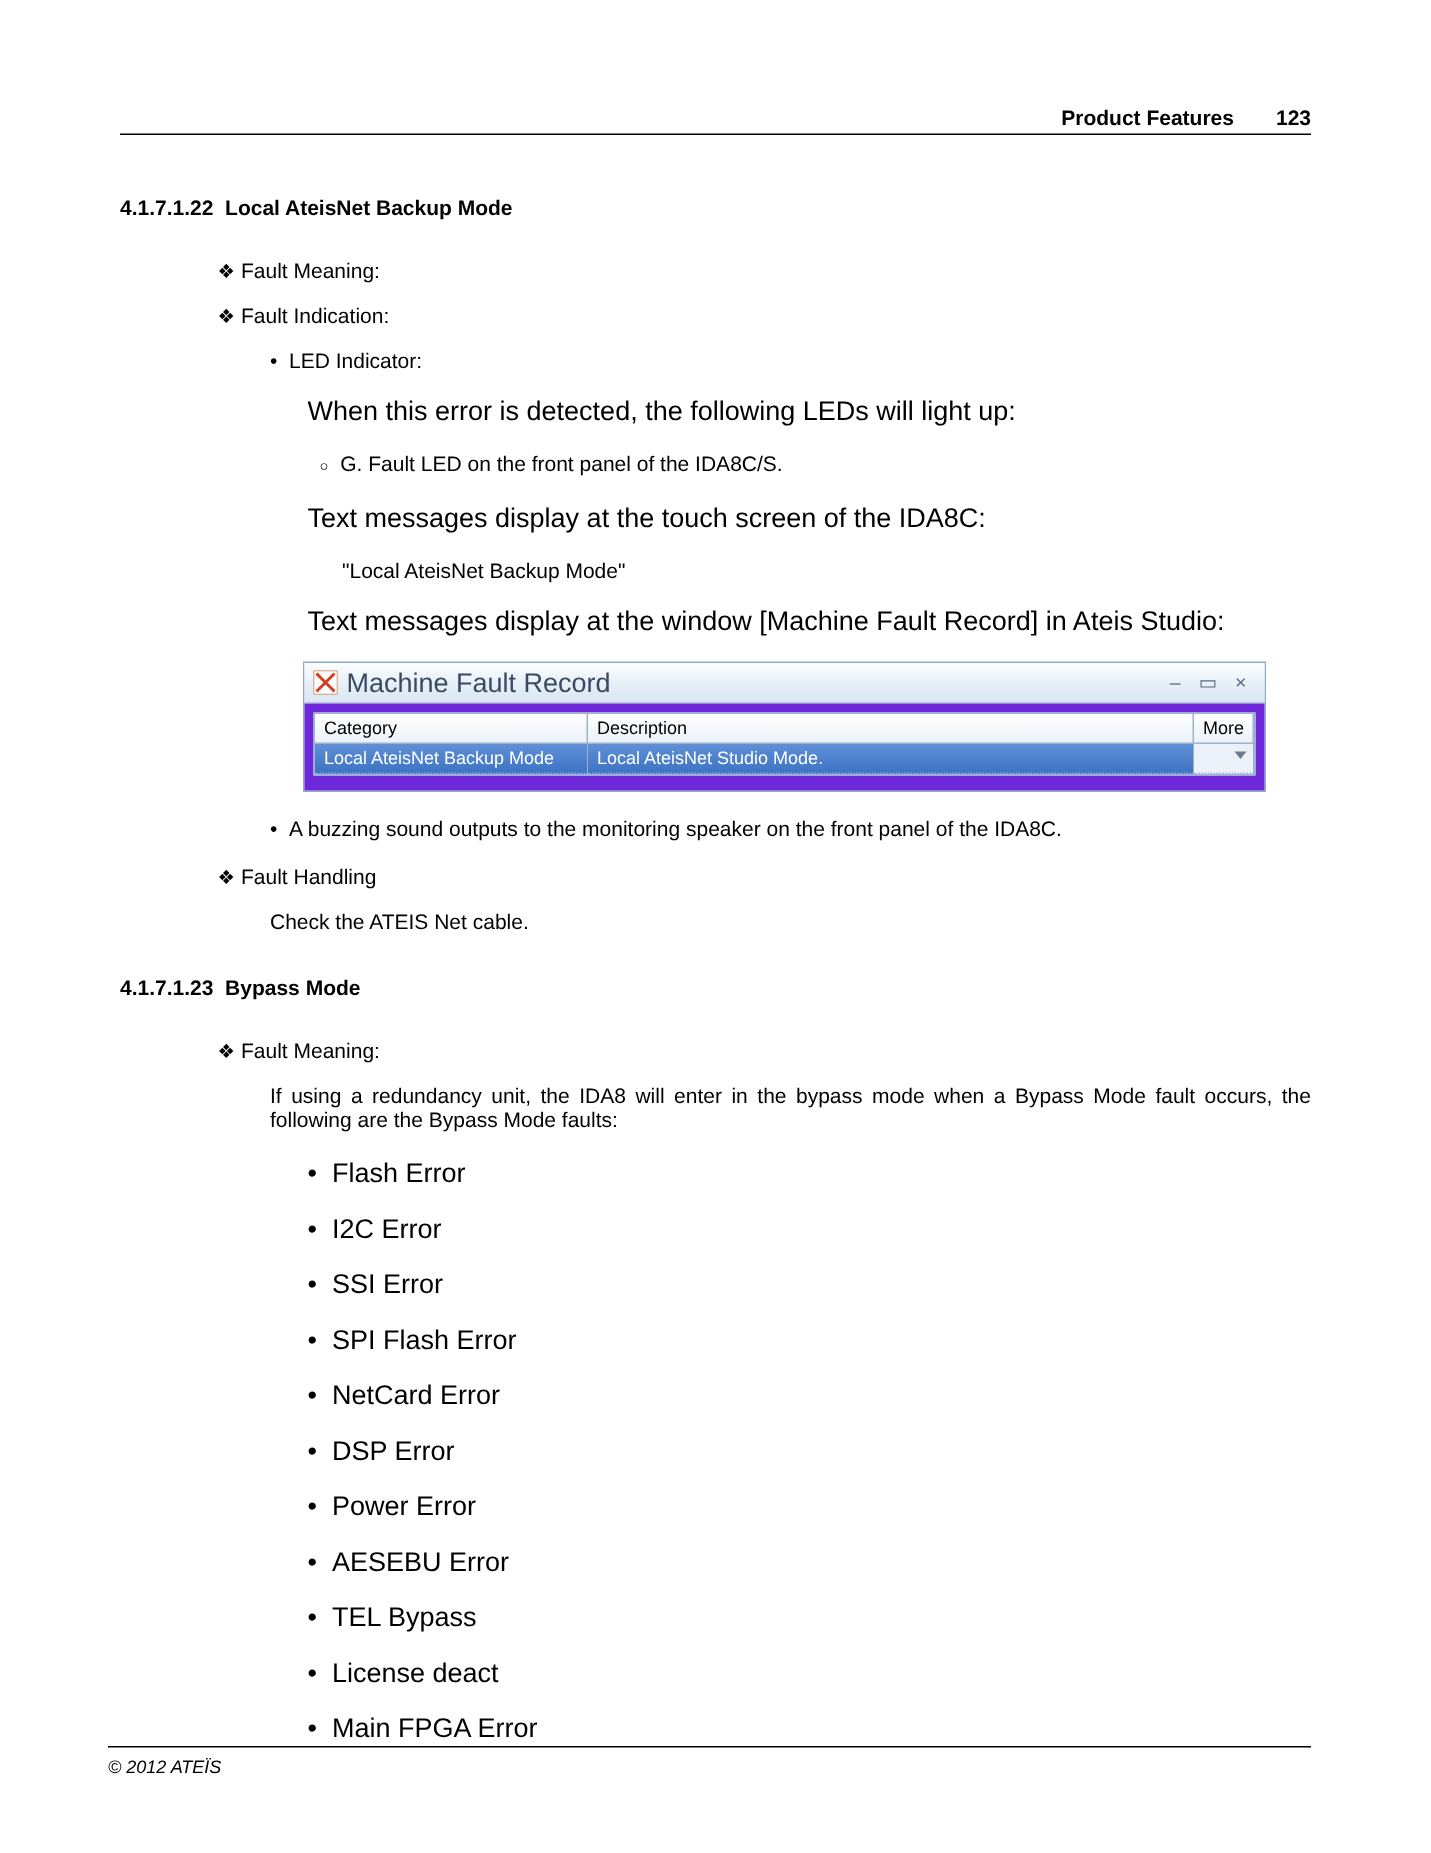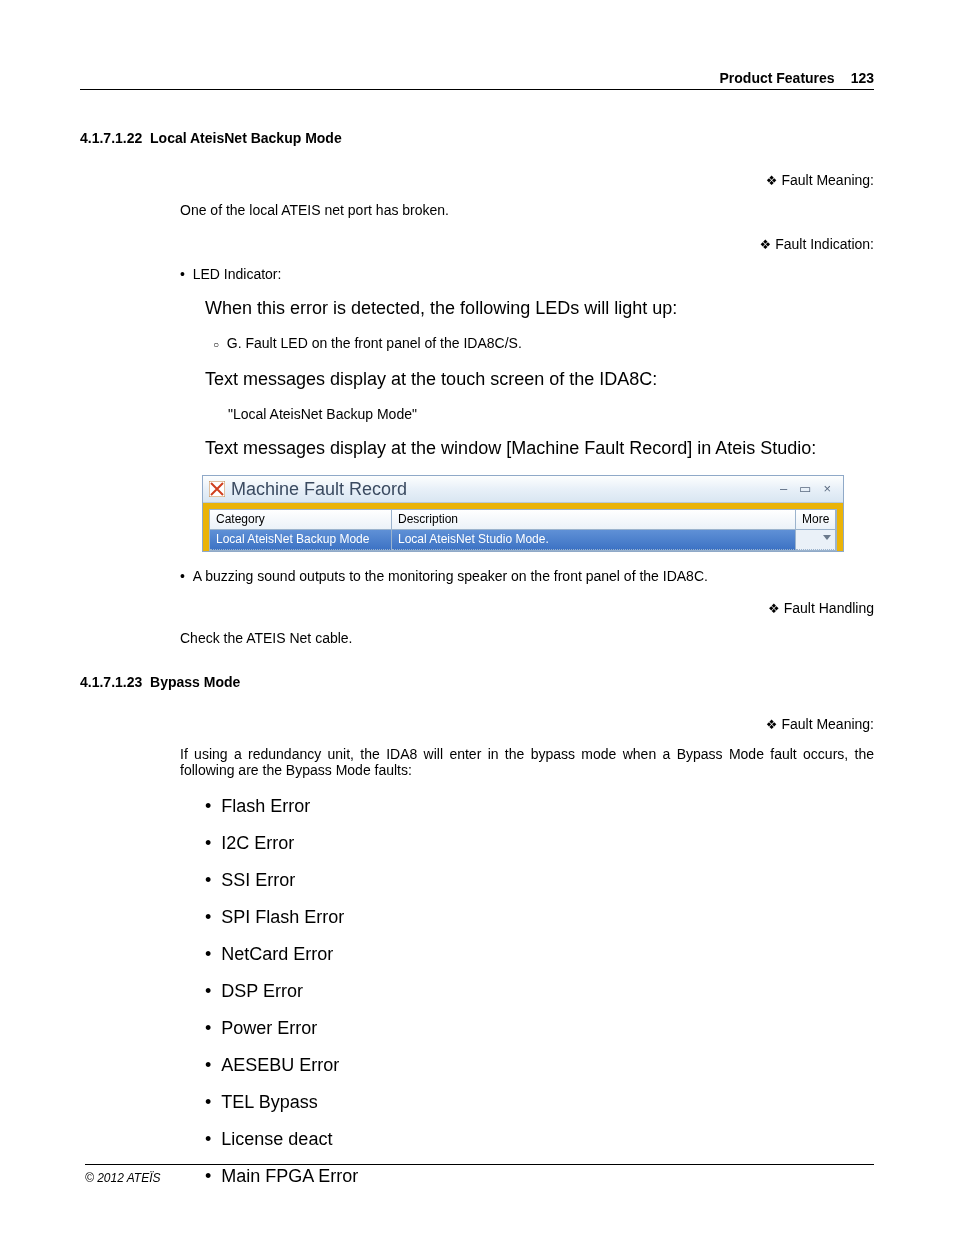--- a/index.html
+++ b/index.html
@@ -19,31 +19,30 @@
   }
   .header {
     border-bottom: 1.5px solid #000;
     padding-bottom: 3px;
     margin-bottom: 40px;
     display: flex;
     justify-content: flex-end;
     align-items: baseline;
     font-weight: bold;
     font-size: 14px;
-    gap: 16px;
+    gap: 28px;
   }
   .sec-heading {
     font-weight: bold;
     font-size: 14px;
     margin: 15px 0 26px 0;
   }
   .diamond-line {
     margin: 0 0 14px 65px;
     font-size: 14px;
-    text-align: right;
   }
   .diamond {
     font-size: 13px;
     margin-right: 4px;
   }
   .body-ind1 {
     margin: 0 0 18px 100px;
     font-size: 14px;
   }
   .body-ind1.justify {
@@ -96,22 +95,22 @@
     flex: 1;
     font-size: 18px;
   }
   .mfr-winbtn {
     color: #5a6a80;
     padding: 0 6px;
     font-size: 13px;
     line-height: 14px;
   }
   .mfr-body {
-    padding: 6px 6px 0 6px;
-    background: #eab308;
+    padding: 6px 6px 10px 6px;
+    background: #6d28d9;
   }
   .mfr-grid {
     border: 1px solid #9bb3cd;
     background: #fff;
   }
   .mfr-row {
     display: flex;
     height: 20px;
   }
   .mfr-row.hd {
@@ -147,21 +146,21 @@
     right: 4px;
     top: 5px;
     width: 0; height: 0;
     border-left: 4px solid transparent;
     border-right: 4px solid transparent;
     border-top: 5px solid #6b7a8c;
   }
 
   .footer {
     position: absolute;
-    left: 85px;
+    left: 72px;
     right: 80px;
     bottom: 50px;
     border-top: 1.5px solid #000;
     padding-top: 6px;
     font-size: 12px;
     font-style: italic;
   }
 </style>
 </head>
 <body>
@@ -173,21 +172,20 @@
     <span>123</span>
   </div>
 
   <p class="sec-heading">
     <span>4.1.7.1.22</span>&nbsp;&nbsp;<span>Local AteisNet Backup Mode</span>
   </p>
 
   <p class="diamond-line">
     <span class="diamond">❖</span><span>Fault Meaning:</span>
   </p>
-  <p class="body-ind1">One of the local ATEIS net port has broken.</p>
 
   <p class="diamond-line">
     <span class="diamond">❖</span><span>Fault Indication:</span>
   </p>
 
   <p class="body-bullet">•&nbsp;&nbsp;<span>LED Indicator:</span></p>
   <p class="body-bullet2">When this error is detected, the following LEDs will light up:</p>
 
   <p class="body-bullet3"><span style="font-size:10px;">○</span>&nbsp;&nbsp;<span>G. Fault LED on the front panel of the IDA8C/S.</span></p>
 

